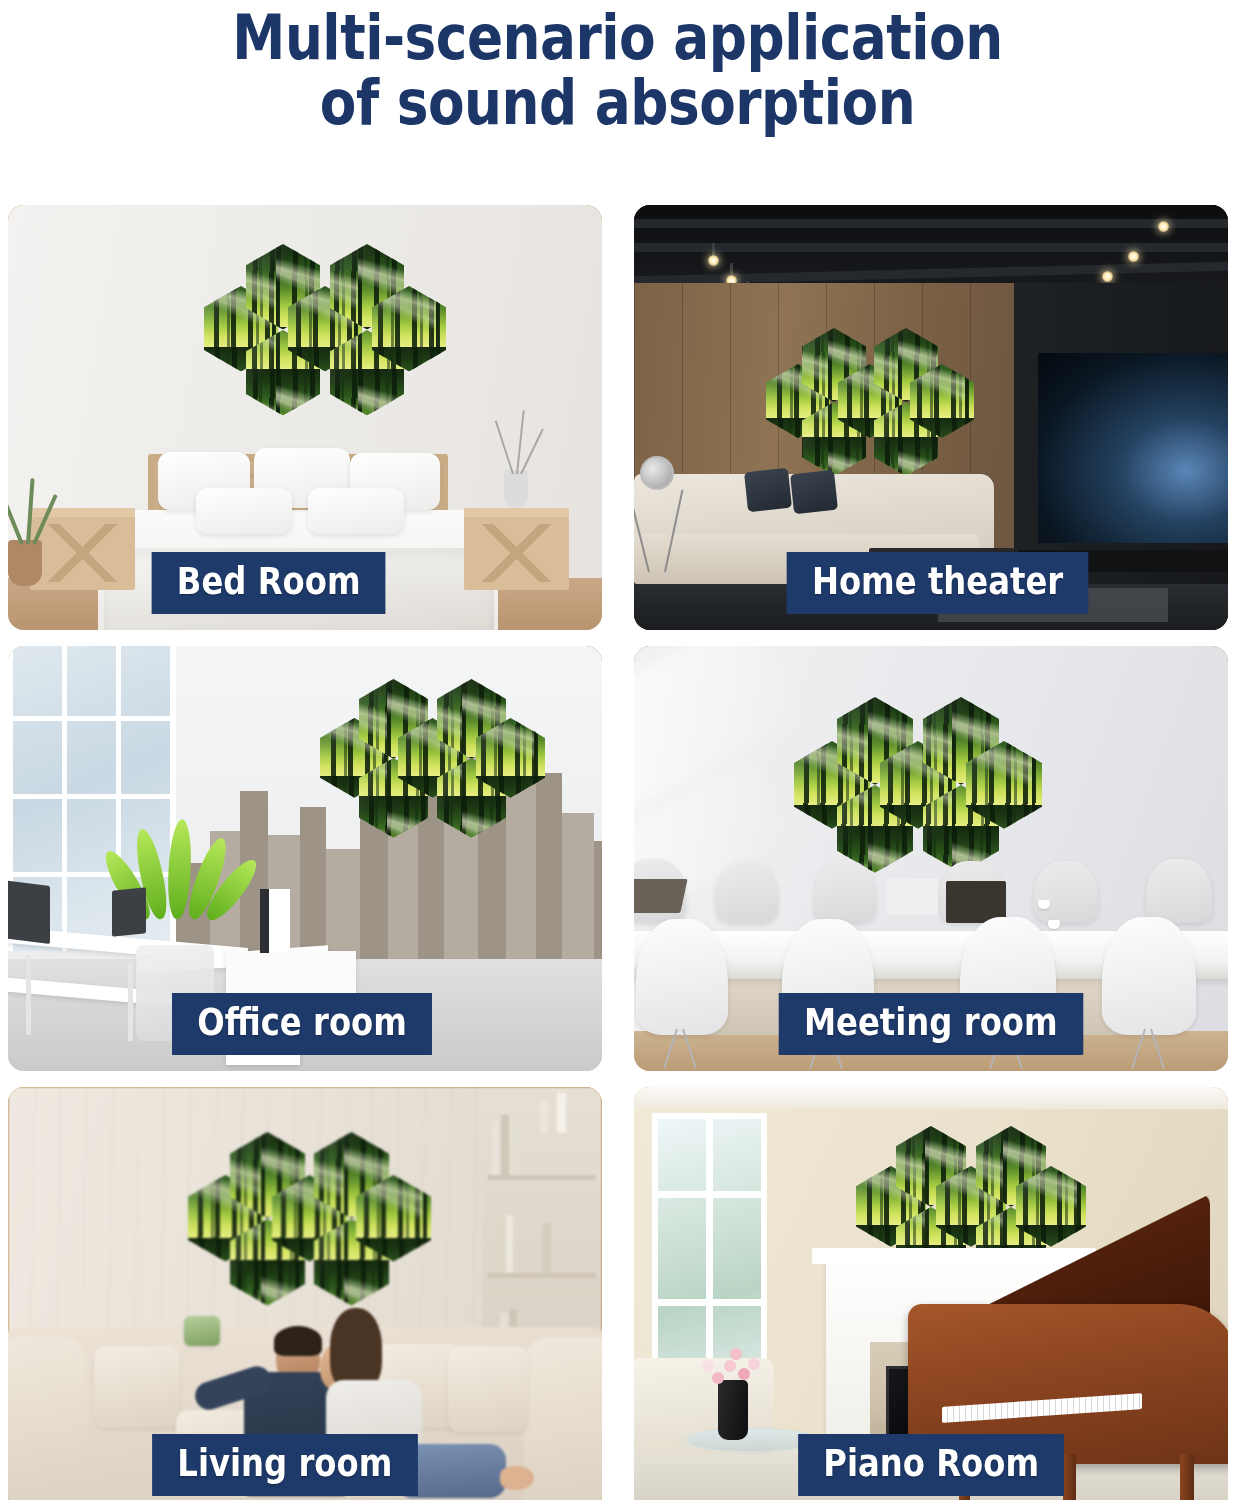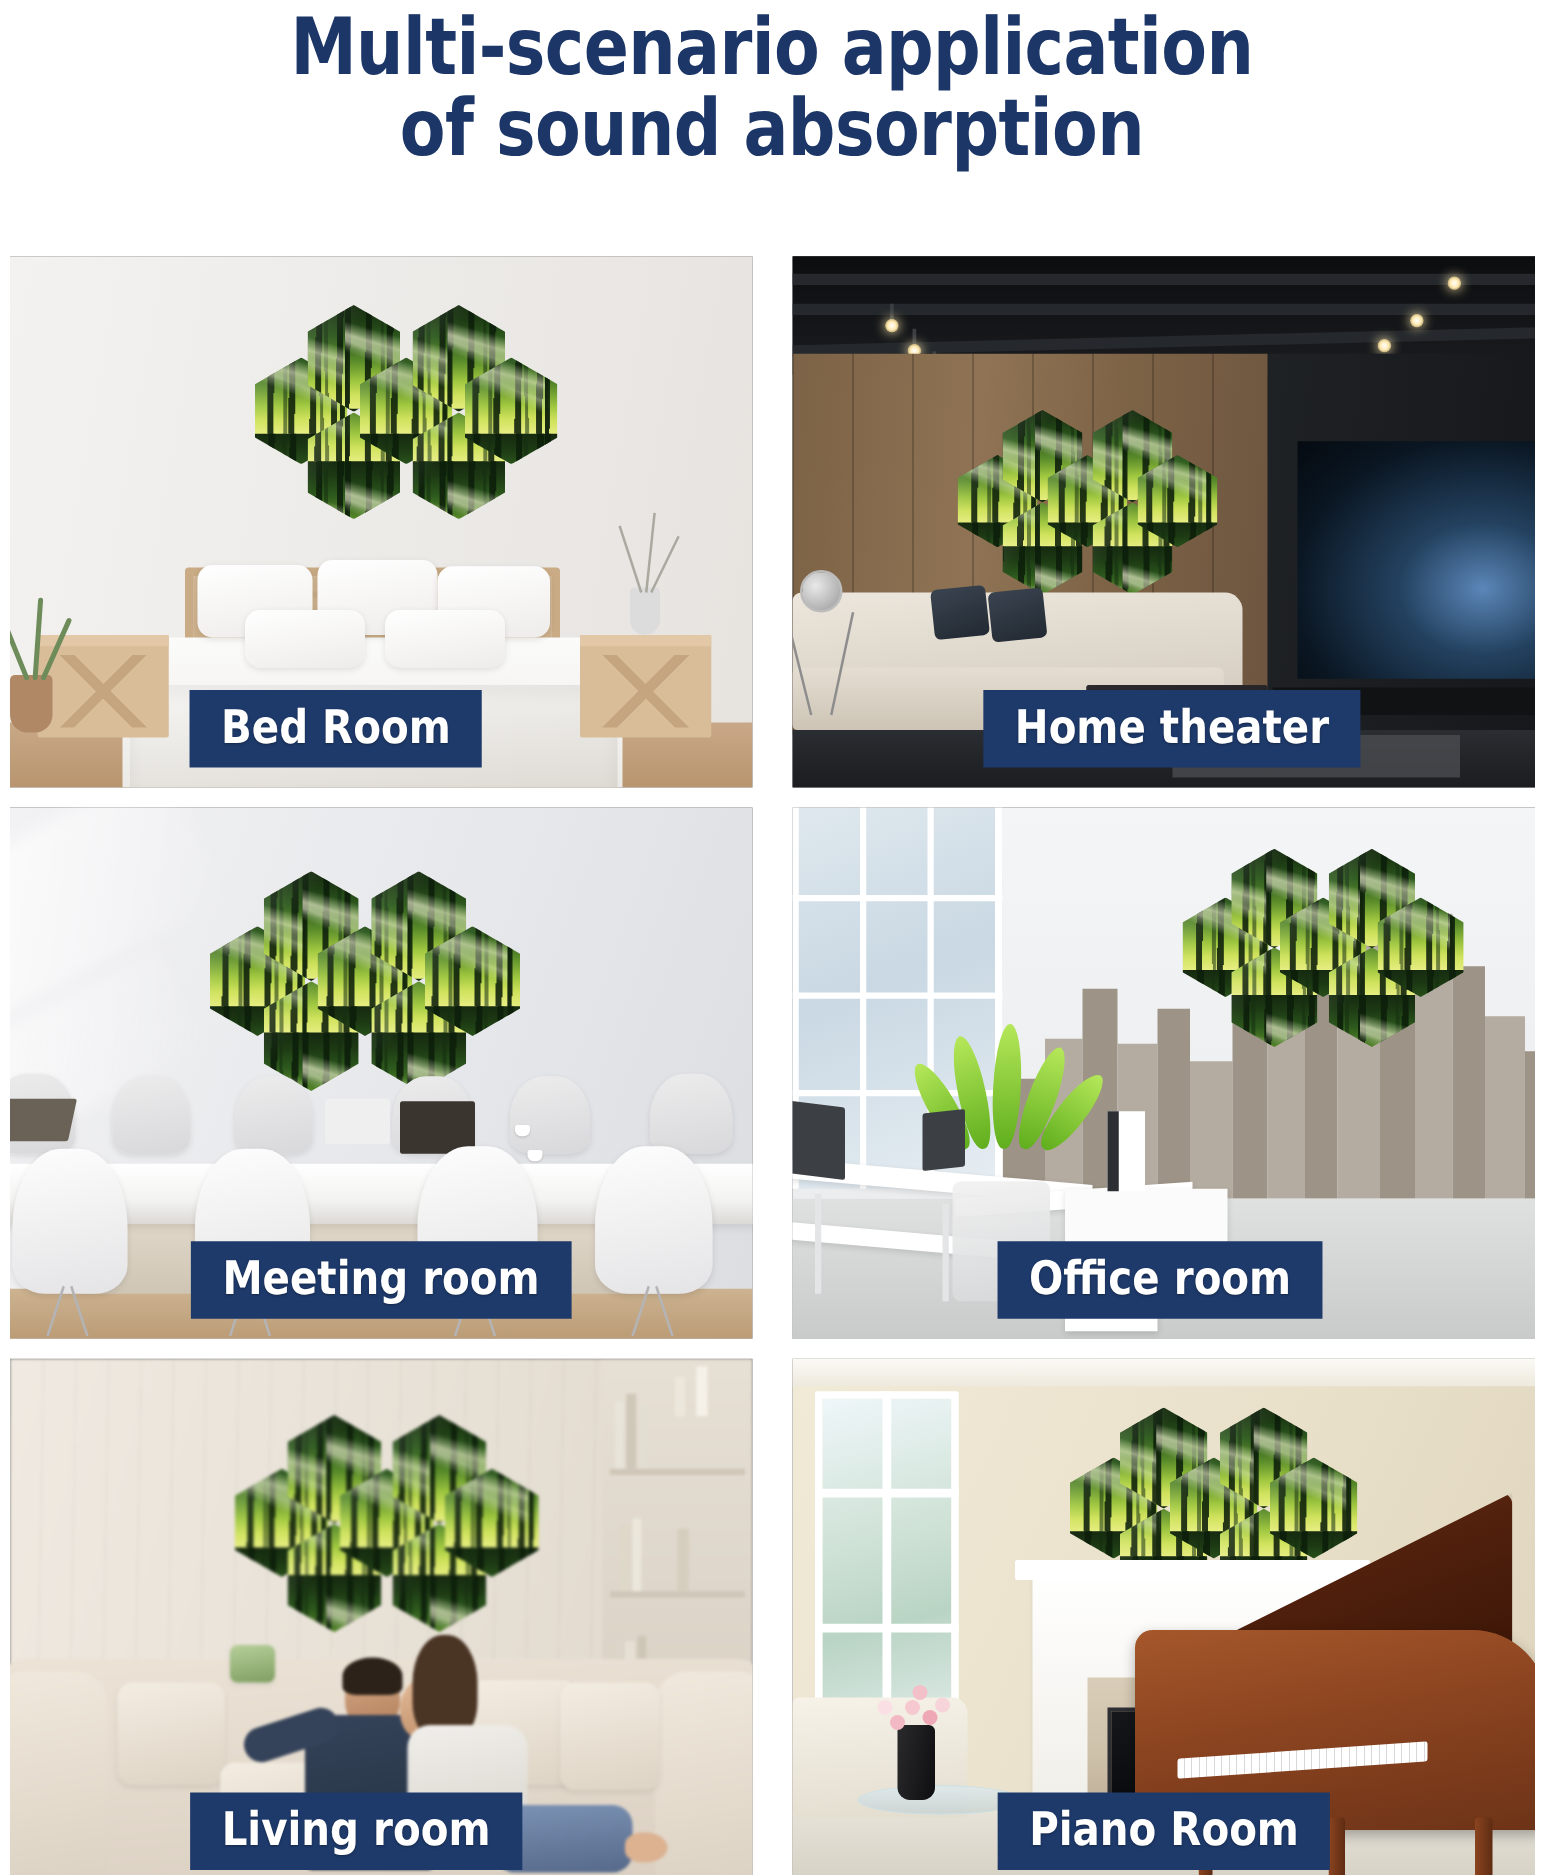--- a/index.html
+++ b/index.html
@@ -34,21 +34,22 @@
     width:1220px;
     display:grid;
     grid-template-columns:594px 594px;
     grid-template-rows:425px 425px 425px;
     column-gap:32px;
     row-gap:16px;
   }
   .cell{
     position:relative;
     overflow:hidden;
-    background:#737373;
+    background:#a16207;
+    border-radius:16px;
   }
   .scene{ position:absolute; inset:0; }
 
   
   .badge{
     position:absolute;
     bottom:16px;
     background:#1e3a6b;
     color:#ffffff;
     font-family:"DejaVu Sans Condensed","Liberation Sans",sans-serif;
@@ -332,69 +333,20 @@
       <div class="ht-table"></div>
       <div class="ht-tripod" style="transform:rotate(-14deg);"></div>
       <div class="ht-tripod" style="left:30px;transform:rotate(12deg);"></div>
       <div class="ht-lamp"></div>
     </div>
     <div class="badge mid">Home theater</div>
   </div>
 
   <div class="cell">
     <div class="scene">
-      <div class="mt-wall"></div>
-      <div class="mt-sun" style="left:-60px;top:10px;width:220px;height:120px;"></div>
-      <div class="mt-sun" style="left:-40px;top:150px;width:190px;height:90px;opacity:.8;"></div>
-
-      <div class="hexwrap" style="left:160px;top:48px;width:255px;height:210px;">
-        <div class="hx" style="--hw:76px;--bx:-6px;--by:-24px;left:0px;  top:47px;"></div>
-        <div class="hx" style="--hw:76px;--bx:-45px;--by:-2px; left:43px; top:3px;"></div>
-        <div class="hx" style="--hw:76px;--bx:-45px;--by:-47px;left:43px; top:91px;"></div>
-        <div class="hx" style="--hw:76px;--bx:-84px;--by:-24px;left:86px; top:47px;"></div>
-        <div class="hx" style="--hw:76px;--bx:-123px;--by:-2px; left:129px;top:3px;"></div>
-        <div class="hx" style="--hw:76px;--bx:-123px;--by:-47px;left:129px;top:91px;"></div>
-        <div class="hx" style="--hw:76px;--bx:-162px;--by:-24px;left:172px;top:47px;"></div>
-      </div>
-
-      <div class="mt-floor"></div>
-      <div class="mt-tbase"></div>
-      <div class="mt-table"></div>
-
-      <div class="chair back" style="left:-14px;bottom:148px;width:66px;height:64px;"></div>
-      <div class="chair back" style="left:82px;bottom:148px;width:62px;height:62px;"></div>
-      <div class="chair back" style="left:180px;bottom:148px;width:62px;height:62px;"></div>
-      <div class="chair back" style="left:306px;bottom:148px;width:64px;height:62px;"></div>
-      <div class="chair back" style="left:400px;bottom:148px;width:64px;height:62px;"></div>
-      <div class="chair back" style="left:512px;bottom:148px;width:66px;height:64px;"></div>
-
-      <div class="laptop" style="left:-6px;bottom:158px;width:56px;height:34px;transform:skewX(-12deg);background:#6a6257;"></div>
-      <div class="laptop" style="left:252px;bottom:156px;width:52px;height:36px;background:#efefef;"></div>
-      <div class="laptop" style="left:312px;bottom:148px;width:60px;height:42px;"></div>
-      <div class="cup" style="left:404px;bottom:162px;"></div>
-      <div class="cup" style="left:414px;bottom:142px;"></div>
-
-      <div class="chair" style="left:2px;bottom:36px;width:92px;height:116px;"></div>
-      <div class="chairleg" style="left:42px;bottom:0px;height:42px;transform:rotate(18deg);"></div>
-      <div class="chairleg" style="left:48px;bottom:0px;height:42px;transform:rotate(-18deg);"></div>
-      <div class="chair" style="left:148px;bottom:36px;width:92px;height:116px;"></div>
-      <div class="chairleg" style="left:188px;bottom:0px;height:42px;transform:rotate(18deg);"></div>
-      <div class="chairleg" style="left:194px;bottom:0px;height:42px;transform:rotate(-18deg);"></div>
-      <div class="chair" style="left:326px;bottom:36px;width:96px;height:118px;"></div>
-      <div class="chairleg" style="left:368px;bottom:0px;height:42px;transform:rotate(18deg);"></div>
-      <div class="chairleg" style="left:374px;bottom:0px;height:42px;transform:rotate(-18deg);"></div>
-      <div class="chair" style="left:468px;bottom:36px;width:94px;height:118px;"></div>
-      <div class="chairleg" style="left:510px;bottom:0px;height:42px;transform:rotate(18deg);"></div>
-      <div class="chairleg" style="left:516px;bottom:0px;height:42px;transform:rotate(-18deg);"></div>
-    </div>
-    <div class="badge left">Meeting room</div>
-  </div>
-
-  <div class="cell">
-    <div class="scene">
       <div class="of-bg"></div>
       <div class="of-wallbase"></div>
 
       <div class="of-skyline">
         <div class="of-bar" style="left:0px;  width:34px;height:96px;"></div>
         <div class="of-bar lite" style="left:34px; width:30px;height:128px;"></div>
         <div class="of-bar" style="left:64px; width:28px;height:168px;"></div>
         <div class="of-bar lite" style="left:92px; width:32px;height:124px;"></div>
         <div class="of-bar" style="left:124px;width:26px;height:152px;"></div>
         <div class="of-bar lite" style="left:150px;width:34px;height:110px;"></div>
@@ -447,20 +399,69 @@
       <div class="of-mon" style="left:-6px;bottom:130px;width:48px;height:58px;transform:skewY(7deg);"></div>
       <div class="of-mon" style="left:104px;bottom:136px;width:34px;height:46px;transform:skewY(-6deg);"></div>
       <div class="of-binder" style="left:252px;bottom:118px;width:30px;height:64px;"></div>
       <div class="of-chair" style="left:128px;bottom:30px;width:78px;height:96px;opacity:.92;"></div>
       <div class="of-desk" style="left:218px;bottom:6px;width:74px;height:62px;"></div>
     </div>
     <div class="badge wide">Office room</div>
   </div>
 
   <div class="cell">
+    <div class="scene">
+      <div class="mt-wall"></div>
+      <div class="mt-sun" style="left:-60px;top:10px;width:220px;height:120px;"></div>
+      <div class="mt-sun" style="left:-40px;top:150px;width:190px;height:90px;opacity:.8;"></div>
+
+      <div class="hexwrap" style="left:160px;top:48px;width:255px;height:210px;">
+        <div class="hx" style="--hw:76px;--bx:-6px;--by:-24px;left:0px;  top:47px;"></div>
+        <div class="hx" style="--hw:76px;--bx:-45px;--by:-2px; left:43px; top:3px;"></div>
+        <div class="hx" style="--hw:76px;--bx:-45px;--by:-47px;left:43px; top:91px;"></div>
+        <div class="hx" style="--hw:76px;--bx:-84px;--by:-24px;left:86px; top:47px;"></div>
+        <div class="hx" style="--hw:76px;--bx:-123px;--by:-2px; left:129px;top:3px;"></div>
+        <div class="hx" style="--hw:76px;--bx:-123px;--by:-47px;left:129px;top:91px;"></div>
+        <div class="hx" style="--hw:76px;--bx:-162px;--by:-24px;left:172px;top:47px;"></div>
+      </div>
+
+      <div class="mt-floor"></div>
+      <div class="mt-tbase"></div>
+      <div class="mt-table"></div>
+
+      <div class="chair back" style="left:-14px;bottom:148px;width:66px;height:64px;"></div>
+      <div class="chair back" style="left:82px;bottom:148px;width:62px;height:62px;"></div>
+      <div class="chair back" style="left:180px;bottom:148px;width:62px;height:62px;"></div>
+      <div class="chair back" style="left:306px;bottom:148px;width:64px;height:62px;"></div>
+      <div class="chair back" style="left:400px;bottom:148px;width:64px;height:62px;"></div>
+      <div class="chair back" style="left:512px;bottom:148px;width:66px;height:64px;"></div>
+
+      <div class="laptop" style="left:-6px;bottom:158px;width:56px;height:34px;transform:skewX(-12deg);background:#6a6257;"></div>
+      <div class="laptop" style="left:252px;bottom:156px;width:52px;height:36px;background:#efefef;"></div>
+      <div class="laptop" style="left:312px;bottom:148px;width:60px;height:42px;"></div>
+      <div class="cup" style="left:404px;bottom:162px;"></div>
+      <div class="cup" style="left:414px;bottom:142px;"></div>
+
+      <div class="chair" style="left:2px;bottom:36px;width:92px;height:116px;"></div>
+      <div class="chairleg" style="left:42px;bottom:0px;height:42px;transform:rotate(18deg);"></div>
+      <div class="chairleg" style="left:48px;bottom:0px;height:42px;transform:rotate(-18deg);"></div>
+      <div class="chair" style="left:148px;bottom:36px;width:92px;height:116px;"></div>
+      <div class="chairleg" style="left:188px;bottom:0px;height:42px;transform:rotate(18deg);"></div>
+      <div class="chairleg" style="left:194px;bottom:0px;height:42px;transform:rotate(-18deg);"></div>
+      <div class="chair" style="left:326px;bottom:36px;width:96px;height:118px;"></div>
+      <div class="chairleg" style="left:368px;bottom:0px;height:42px;transform:rotate(18deg);"></div>
+      <div class="chairleg" style="left:374px;bottom:0px;height:42px;transform:rotate(-18deg);"></div>
+      <div class="chair" style="left:468px;bottom:36px;width:94px;height:118px;"></div>
+      <div class="chairleg" style="left:510px;bottom:0px;height:42px;transform:rotate(18deg);"></div>
+      <div class="chairleg" style="left:516px;bottom:0px;height:42px;transform:rotate(-18deg);"></div>
+    </div>
+    <div class="badge left">Meeting room</div>
+  </div>
+
+  <div class="cell">
     <div class="scene lv-blur">
       <div class="lv-wall"></div>
       <div class="lv-shelf">
         <div class="lv-shelfrow" style="top:88px;"></div>
         <div class="lv-shelfrow" style="top:186px;"></div>
         <div class="lv-shelfrow" style="top:278px;"></div>
         <div class="lv-book" style="left:10px;top:34px;width:7px;height:54px;background:#e8e4da;"></div>
         <div class="lv-book" style="left:19px;top:28px;width:8px;height:60px;background:#cfc8b9;"></div>
         <div class="lv-book" style="left:29px;top:36px;width:7px;height:52px;background:#e3ded2;"></div>
         <div class="lv-book" style="left:14px;top:132px;width:8px;height:54px;background:#ded8c9;"></div>

